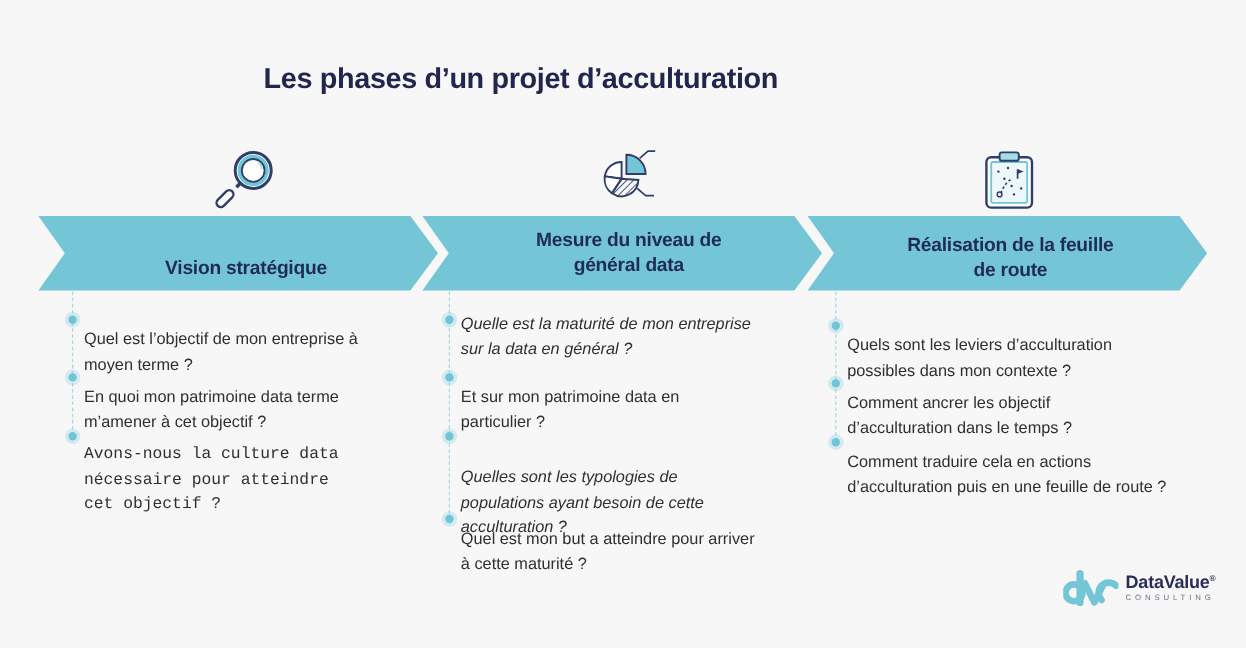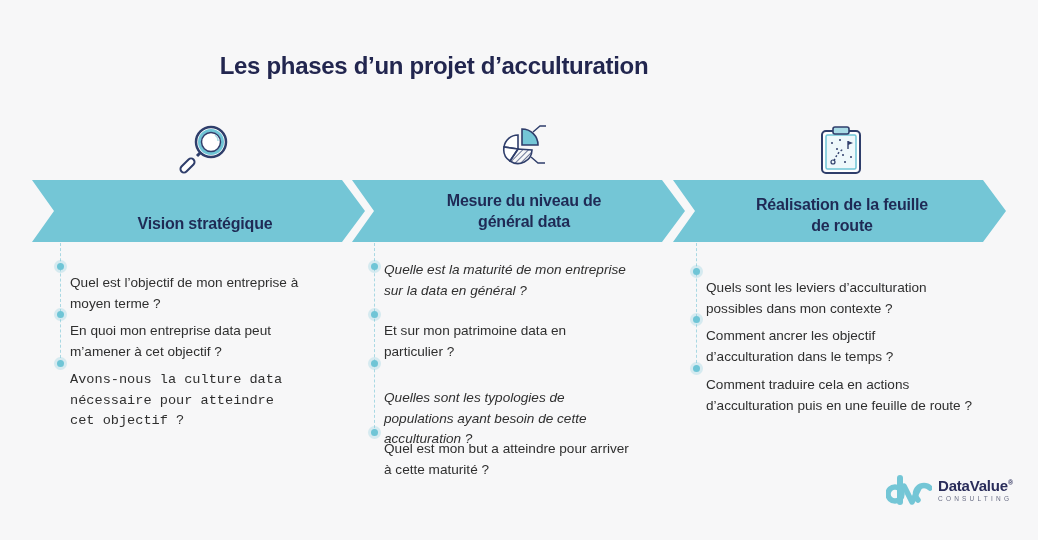--- a/index.html
+++ b/index.html
@@ -91,21 +91,21 @@
 </svg>
 
 <div class="chev-label" style="left:60px;top:192px;width:290px;height:62px;">Vision stratégique</div>
 <div class="chev-label" style="left:424px;top:180px;width:200px;height:62px;">Mesure du niveau de général data</div>
 <div class="chev-label" style="left:756px;top:180px;width:172px;height:70px;">Réalisation de la feuille de route</div>
 
 <div class="dash" style="left:60px;top:243px;height:120px;"></div>
 <div class="dot" style="left:57px;top:263px;"></div>
 <div class="q" style="left:70px;top:257px;width:260px;">Quel est l’objectif de mon entreprise à moyen terme ?</div>
 <div class="dot" style="left:57px;top:311px;"></div>
-<div class="q" style="left:70px;top:305px;width:250px;">En quoi mon entreprise data peut m’amener à cet objectif ?</div>
+<div class="q" style="left:70px;top:305px;width:250px;">En quoi mon patrimoine data terme m’amener à cet objectif ?</div>
 <div class="dot" style="left:57px;top:360px;"></div>
 <div class="q" style="left:70px;top:354px;width:215px;font-family:Liberation Mono, monospace;">Avons-nous la culture data nécessaire pour atteindre cet objectif ?</div>
 
 <div class="dash" style="left:374px;top:243px;height:190px;"></div>
 <div class="dot" style="left:371px;top:263px;"></div>
 <div class="q" style="left:384px;top:244px;width:250px;font-style:italic;">Quelle est la maturité de mon entreprise sur la data en général ?</div>
 <div class="dot" style="left:371px;top:311px;"></div>
 <div class="q" style="left:384px;top:305px;width:220px;">Et sur mon patrimoine data en particulier ?</div>
 <div class="dot" style="left:371px;top:360px;"></div>
 <div class="q" style="left:384px;top:372px;width:245px;font-style:italic;">Quelles sont les typologies de populations ayant besoin de cette acculturation ?</div>

